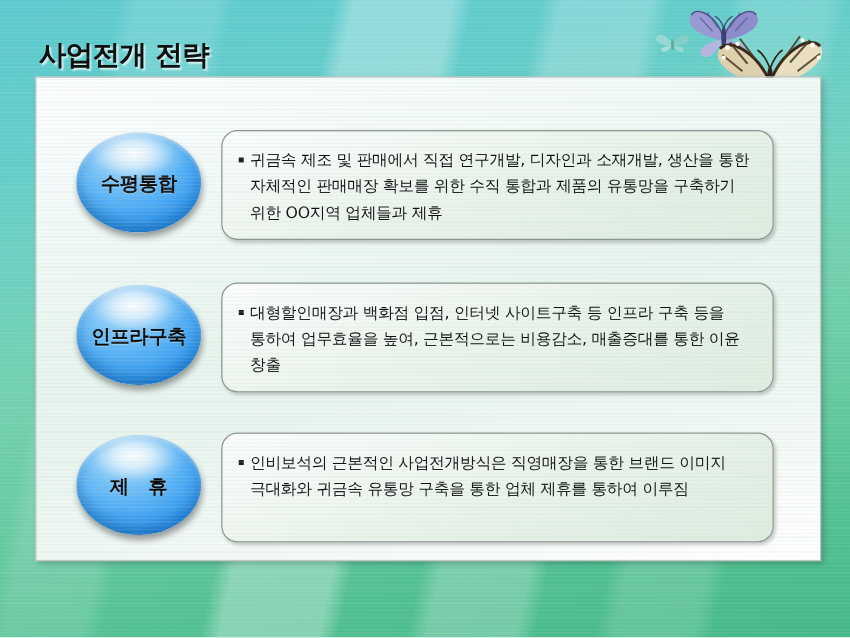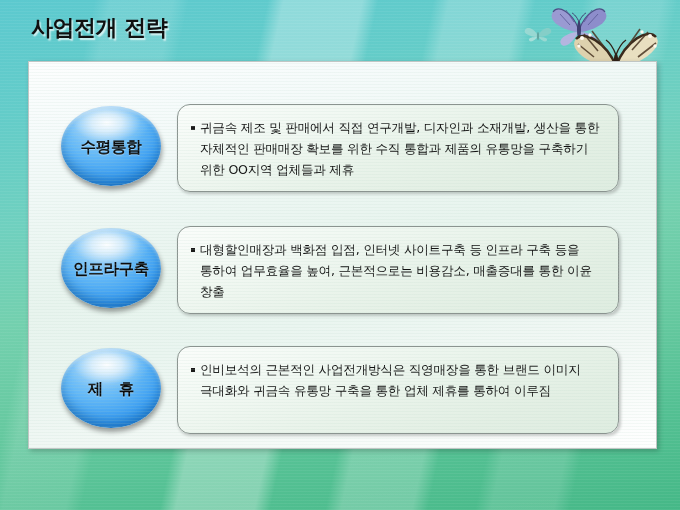--- a/index.html
+++ b/index.html
@@ -49,21 +49,21 @@
         rgba(255,255,255,0.055) 0px,
         rgba(255,255,255,0.055) 1px,
         rgba(0,0,0,0.00) 1px,
         rgba(0,0,0,0.00) 3px);
     pointer-events: none;
   }
 
   
   #title-bar {
     position: absolute;
-    left: 0; top: 0;
+    left: 0; top: 16px;
     width: 584px;
     height: 60px;
   }
   #page-title {
     position: absolute;
     left: 31px;
     top: 13px;
     font-size: 22px;
     font-weight: bold;
     color: #101010;

